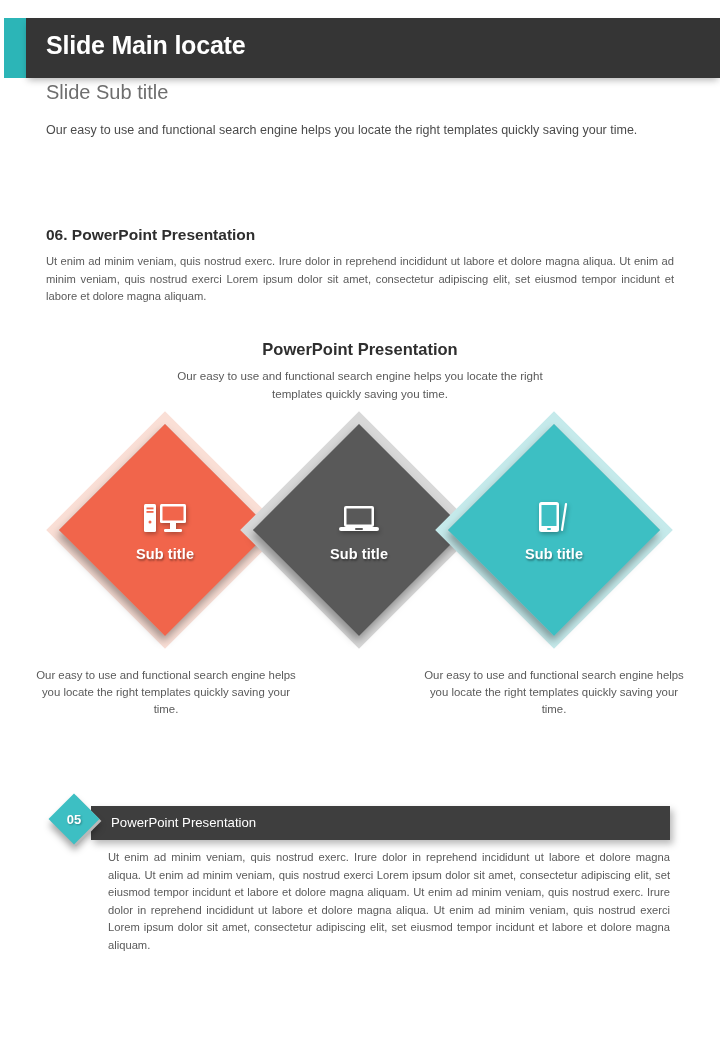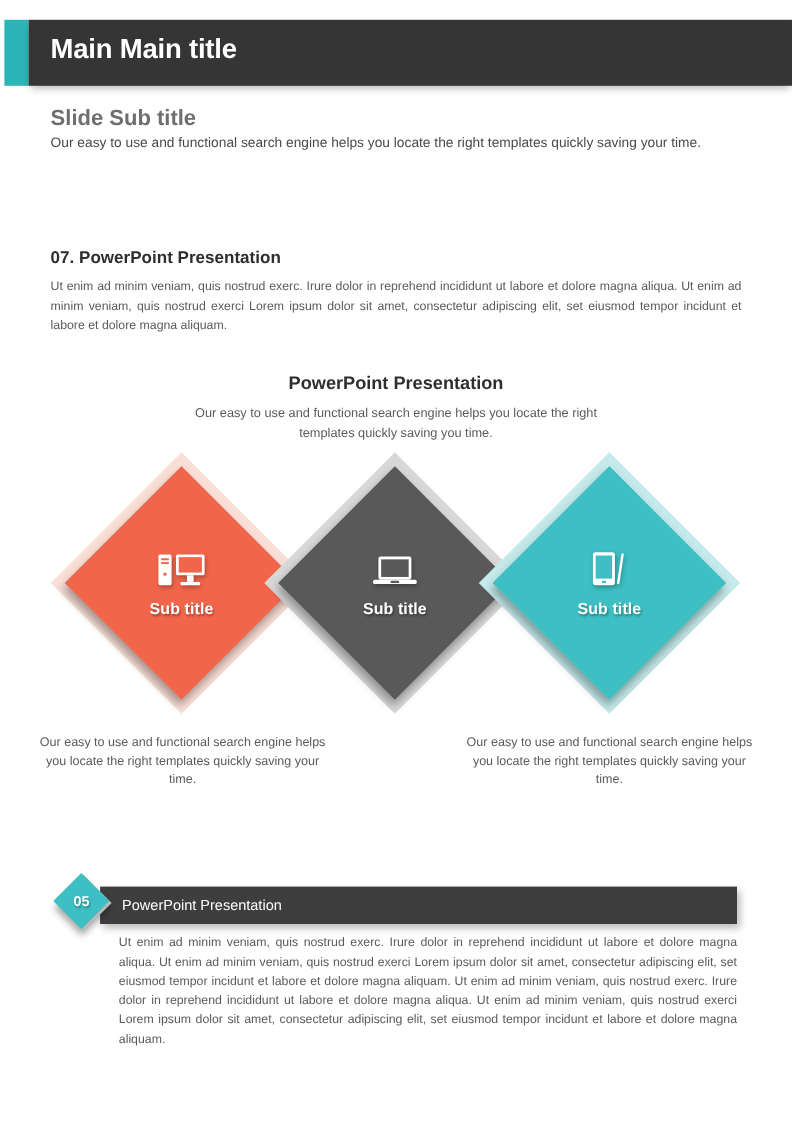--- a/index.html
+++ b/index.html
@@ -49,24 +49,24 @@
     font-weight: bold;
     color: #ffffff;
     letter-spacing: -0.2px;
     white-space: nowrap;
   }
 
   
   .subtitle {
     position: absolute;
     left: 46px;
-    top: 97px;
+    top: 81px;
     font-size: 20px;
     color: #6e6e6e;
-    font-weight: bold;
+    font-weight: normal;
     white-space: nowrap;
   }
   .sub-desc {
     position: absolute;
     left: 46px;
     top: 120px;
     width: 628px;
     font-size: 12.5px;
     line-height: 20px;
     color: #4a4a4a;
@@ -263,26 +263,26 @@
     text-align: justify;
   }
 </style>
 </head>
 <body>
 
 <div class="header-wrap">
   <div class="header-accent"></div>
   <div class="header-bar"></div>
 </div>
-<div class="header-title">Main Main title</div>
+<div class="header-title">Slide Main locate</div>
 
 <div class="subtitle">Slide Sub title</div>
 <div class="sub-desc">Our easy to use and functional search engine helps you locate the right templates quickly saving your time.</div>
 
-<div class="section-title">07. PowerPoint Presentation</div>
+<div class="section-title">06. PowerPoint Presentation</div>
 <div class="section-body">Ut enim ad minim veniam, quis nostrud exerc. Irure dolor in reprehend incididunt ut labore et dolore magna aliqua. Ut enim ad minim veniam, quis nostrud exerci  Lorem ipsum dolor sit amet, consectetur adipiscing elit, set eiusmod tempor incidunt et labore et dolore magna aliquam.</div>
 
 <div class="diagram-title">PowerPoint Presentation</div>
 <div class="diagram-sub">Our easy to use and functional search engine helps you locate the right templates quickly saving you time.</div>
 
 <div class="diagram">
 
   <div id="g-orange">
     <div class="dia-outer"></div>
     <div class="dia-shadow"></div>

